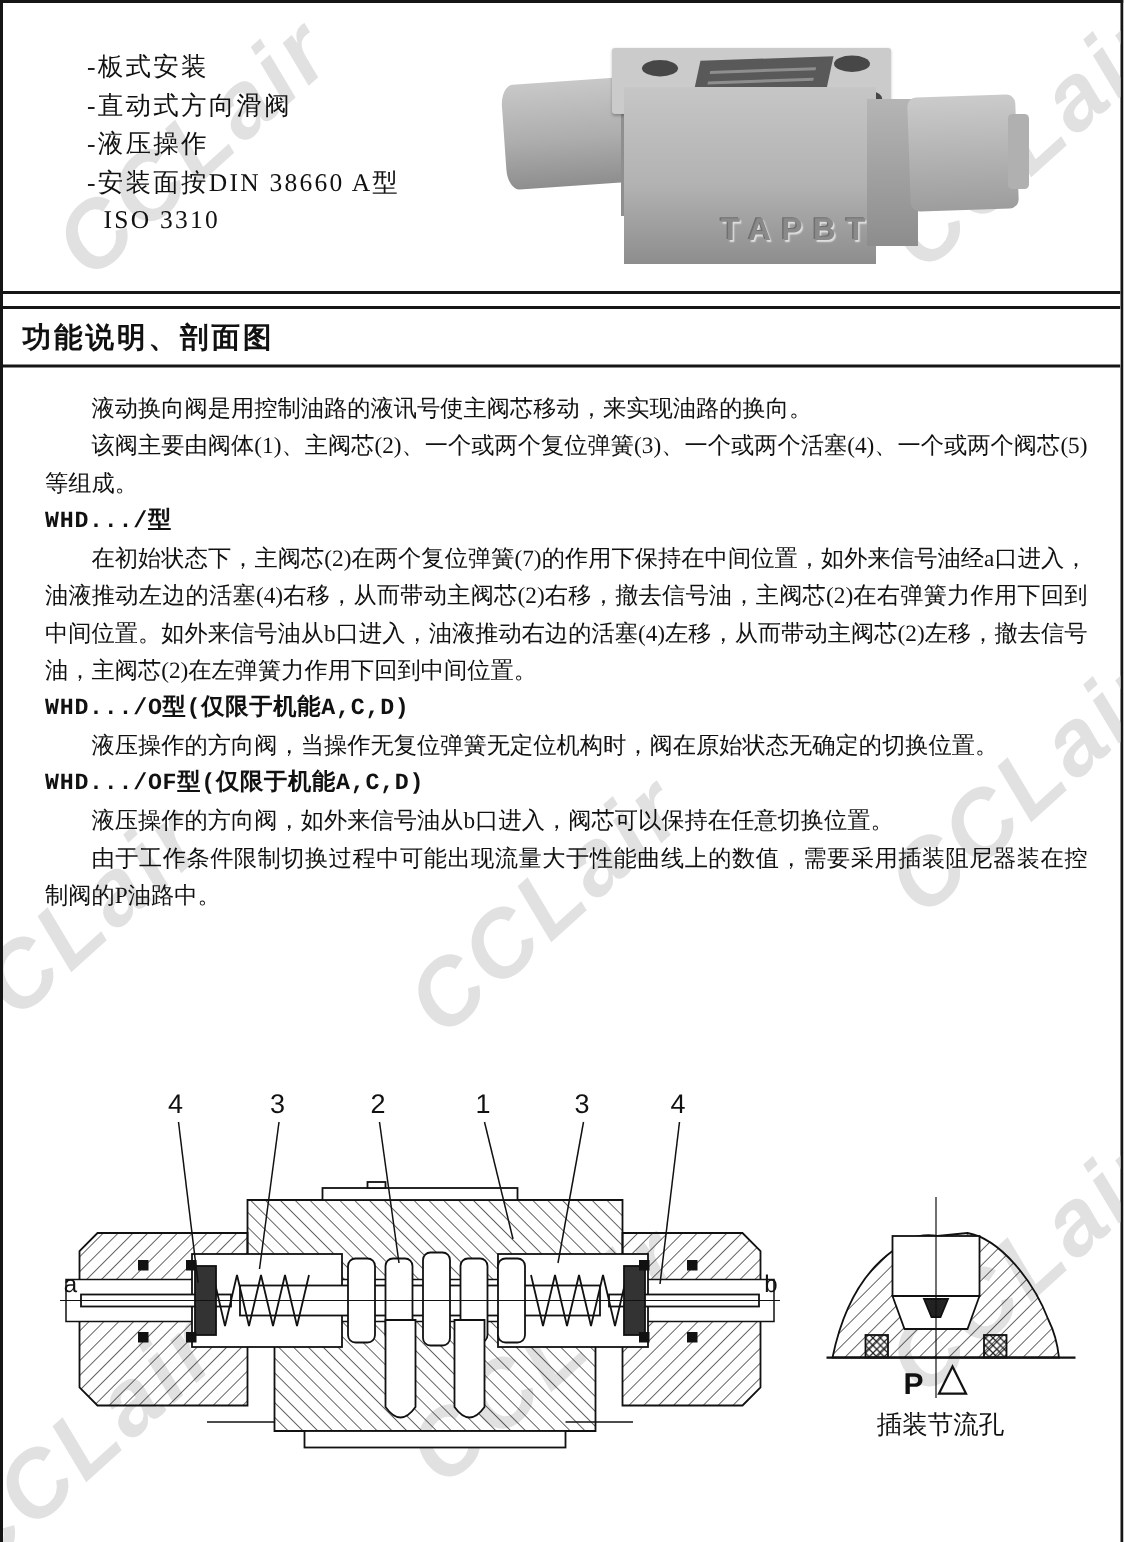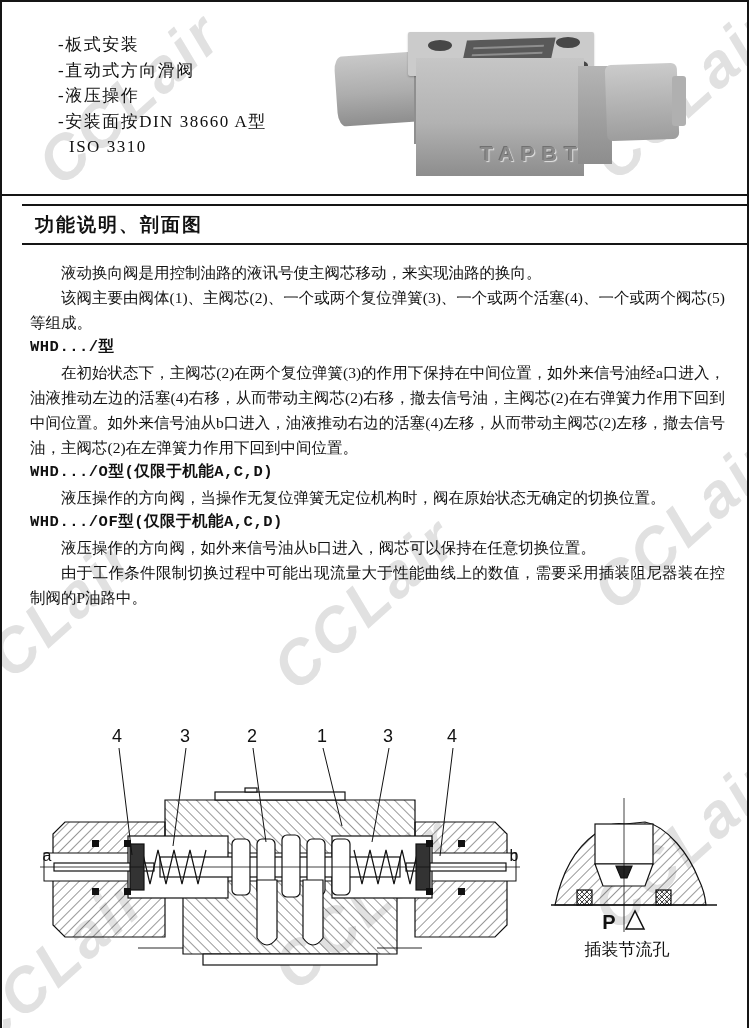--- a/index.html
+++ b/index.html
@@ -19,21 +19,21 @@
   .ph-hole{width:24px;height:11px;border-radius:50%;background:#474747;}
   .ph-plate{left:56px;top:7px;width:88px;height:31px;background:#595959;transform:skewX(-14deg) rotate(-2deg);overflow:hidden;}
   .ph-plate-line{left:8px;width:70px;height:2px;background:#b9b9b9;opacity:.55;}
   .ph-body{left:96px;top:44px;width:168px;height:118px;background:linear-gradient(180deg,#c6c6c6,#b2b2b2 55%,#8d8d8d);}
   .ph-emboss{left:0;right:0;bottom:10px;text-align:right;font:700 21px "Liberation Sans","DejaVu Sans",sans-serif;letter-spacing:7px;color:#8a8a8a;text-shadow:-1px -1px 0 #707070,1px 1px 1px #e2e2e2;}
   .ph-collar-r{left:258px;top:52px;width:34px;height:98px;background:linear-gradient(180deg,#b5b5b5,#8d8d8d);}
   .ph-cyl-r{left:286px;top:50px;width:72px;height:76px;background:linear-gradient(180deg,#cbcbcb,#9d9d9d);border-radius:6px;transform:rotate(-2deg);}
   .ph-cyl-r2{left:352px;top:62px;width:14px;height:50px;background:#b0b0b0;border-radius:3px;}
   
   .sep{position:absolute;left:0;right:0;top:192px;height:2px;background:#151515;z-index:3;}
-  .band{position:absolute;left:0;right:0;top:202px;height:41px;border-top:2px solid #151515;border-bottom:2px solid #151515;box-sizing:border-box;display:flex;align-items:center;background:#fff;z-index:3;margin-left:20px;}
+  .band{position:absolute;left:0;right:0;top:202px;height:41px;border-top:2px solid #151515;border-bottom:2px solid #151515;box-sizing:border-box;display:flex;align-items:center;background:#fff;z-index:3;}
   .band-title{font-family:"Liberation Sans","DejaVu Sans",sans-serif;font-weight:700;font-size:19px;padding-left:13px;letter-spacing:2px;}
   
   .content{position:absolute;left:28px;right:22px;top:258px;font-size:15.5px;line-height:25px;text-align:justify;z-index:2;}
   .content p{margin:0;text-indent:2em;}
   .content h3{margin:0;font-family:Liberation Mono, monospace;font-size:15.5px;font-weight:700;letter-spacing:.5px;text-indent:0;}
   .mt28{margin-top:28px;} .mt16{margin-top:16px;} .mt10{margin-top:10px;}
   
   .main-diagram{position:absolute;left:18px;top:720px;z-index:2;}
   .detail-diagram{position:absolute;left:545px;top:790px;z-index:2;}
   svg text{font-family:"Liberation Sans","DejaVu Sans",sans-serif;}
@@ -85,21 +85,21 @@
   <div class="sep"></div>
 
   <div class="band">
     <span class="band-title">功能说明、剖面图</span>
   </div>
 
   <div class="content">
     <p>液动换向阀是用控制油路的液讯号使主阀芯移动，来实现油路的换向。</p>
     <p>该阀主要由阀体(1)、主阀芯(2)、一个或两个复位弹簧(3)、一个或两个活塞(4)、一个或两个阀芯(5)等组成。</p>
     <h3 class="mt10">WHD.../型</h3>
-    <p>在初始状态下，主阀芯(2)在两个复位弹簧(3)的作用下保持在中间位置，如外来信号油经a口进入，油液推动左边的活塞(4)右移，从而带动主阀芯(2)右移，撤去信号油，主阀芯(2)在右弹簧力作用下回到中间位置。如外来信号油从b口进入，油液推动右边的活塞(4)左移，从而带动主阀芯(2)左移，撤去信号油，主阀芯(2)在左弹簧力作用下回到中间位置。</p>
+    <p>在初始状态下，主阀芯(2)在两个复位弹簧(7)的作用下保持在中间位置，如外来信号油经a口进入，油液推动左边的活塞(4)右移，从而带动主阀芯(2)右移，撤去信号油，主阀芯(2)在右弹簧力作用下回到中间位置。如外来信号油从b口进入，油液推动右边的活塞(4)左移，从而带动主阀芯(2)左移，撤去信号油，主阀芯(2)在左弹簧力作用下回到中间位置。</p>
     <h3 class="mt28">WHD.../O型(仅限于机能A,C,D)</h3>
     <p>液压操作的方向阀，当操作无复位弹簧无定位机构时，阀在原始状态无确定的切换位置。</p>
     <h3 class="mt28">WHD.../OF型(仅限于机能A,C,D)</h3>
     <p>液压操作的方向阀，如外来信号油从b口进入，阀芯可以保持在任意切换位置。</p>
     <p>由于工作条件限制切换过程中可能出现流量大于性能曲线上的数值，需要采用插装阻尼器装在控制阀的P油路中。</p>
   </div>
 
   <svg class="main-diagram" width="520" height="252" viewBox="0 0 520 252">
     <defs>
       <pattern id="hA" patternUnits="userSpaceOnUse" width="7" height="7" patternTransform="rotate(45)">

